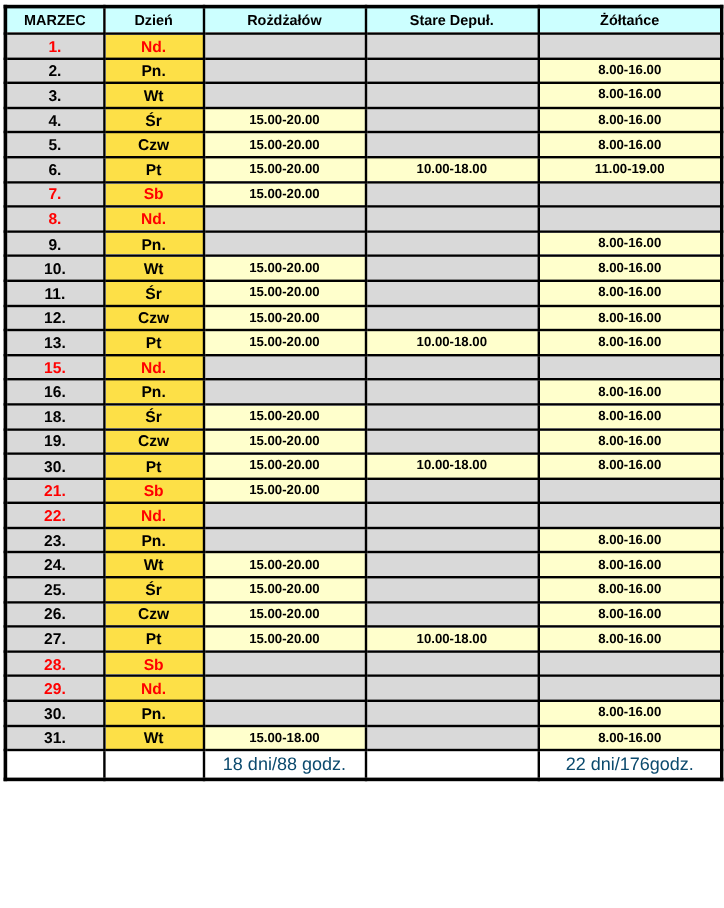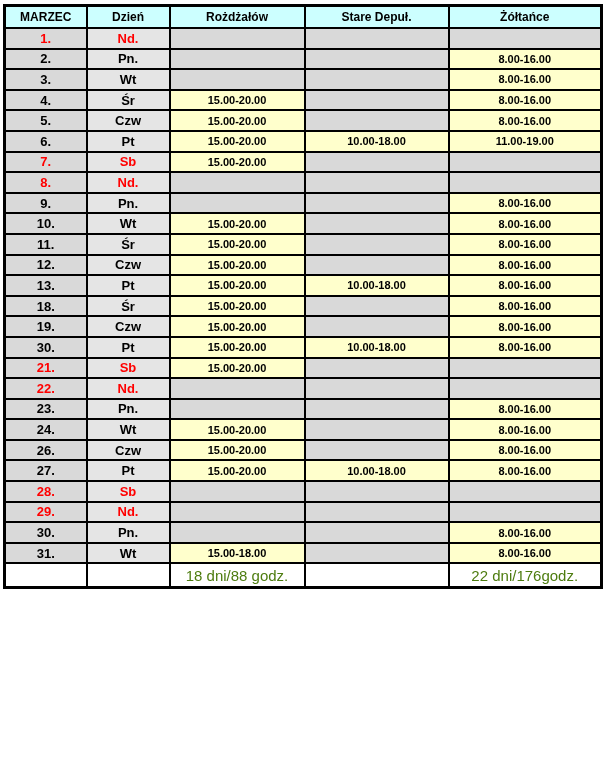--- a/index.html
+++ b/index.html
@@ -42,39 +42,39 @@
     color: #000000;
   }
   tr.day-row td { height: 18.6px; }
   td.num {
     background: #D9D9D9;
     font-size: 13px;
     font-weight: bold;
     color: #000000;
   }
   td.day {
-    background: #e5e5e5;
+    background: #fde047;
     font-size: 13px;
     font-weight: bold;
     color: #000000;
   }
   tr.weekend td.num, tr.weekend td.day { color: #FF0000; }
   td.hours {
     font-size: 11px;
     font-weight: bold;
     color: #000000;
   }
   td.hours.filled { background: #FFFFCC; margin-left: 40px; }
   td.hours.empty  { background: #D9D9D9; }
   tr.total td {
     background: #FFFFFF;
     height: 22px;
     font-size: 15px;
     font-weight: normal;
-    color: #4d7c0f;
+    color: #0c4a6e;
     margin-top: 12px;
   }
 </style>
 </head>
 <body>
 
 <div class="sheet">
   <table class="schedule">
     <colgroup>
       <col class="c-num">
@@ -177,20 +177,34 @@
     <td class="hours empty"></td>
     <td class="hours filled">8.00-16.00</td>
   </tr>
         <tr class="day-row">
     <td class="num">13.</td>
     <td class="day">Pt</td>
     <td class="hours filled">15.00-20.00</td>
     <td class="hours filled">10.00-18.00</td>
     <td class="hours filled">8.00-16.00</td>
   </tr>
+        <tr class="day-row weekend">
+    <td class="num">15.</td>
+    <td class="day">Nd.</td>
+    <td class="hours empty"></td>
+    <td class="hours empty"></td>
+    <td class="hours empty"></td>
+  </tr>
+        <tr class="day-row">
+    <td class="num">16.</td>
+    <td class="day">Pn.</td>
+    <td class="hours empty"></td>
+    <td class="hours empty"></td>
+    <td class="hours filled">8.00-16.00</td>
+  </tr>
         <tr class="day-row">
     <td class="num">18.</td>
     <td class="day">Śr</td>
     <td class="hours filled">15.00-20.00</td>
     <td class="hours empty"></td>
     <td class="hours filled">8.00-16.00</td>
   </tr>
         <tr class="day-row">
     <td class="num">19.</td>
     <td class="day">Czw</td>
@@ -222,20 +236,27 @@
         <tr class="day-row">
     <td class="num">23.</td>
     <td class="day">Pn.</td>
     <td class="hours empty"></td>
     <td class="hours empty"></td>
     <td class="hours filled">8.00-16.00</td>
   </tr>
         <tr class="day-row">
     <td class="num">24.</td>
     <td class="day">Wt</td>
+    <td class="hours filled">15.00-20.00</td>
+    <td class="hours empty"></td>
+    <td class="hours filled">8.00-16.00</td>
+  </tr>
+        <tr class="day-row">
+    <td class="num">25.</td>
+    <td class="day">Śr</td>
     <td class="hours filled">15.00-20.00</td>
     <td class="hours empty"></td>
     <td class="hours filled">8.00-16.00</td>
   </tr>
         <tr class="day-row">
     <td class="num">26.</td>
     <td class="day">Czw</td>
     <td class="hours filled">15.00-20.00</td>
     <td class="hours empty"></td>
     <td class="hours filled">8.00-16.00</td>

